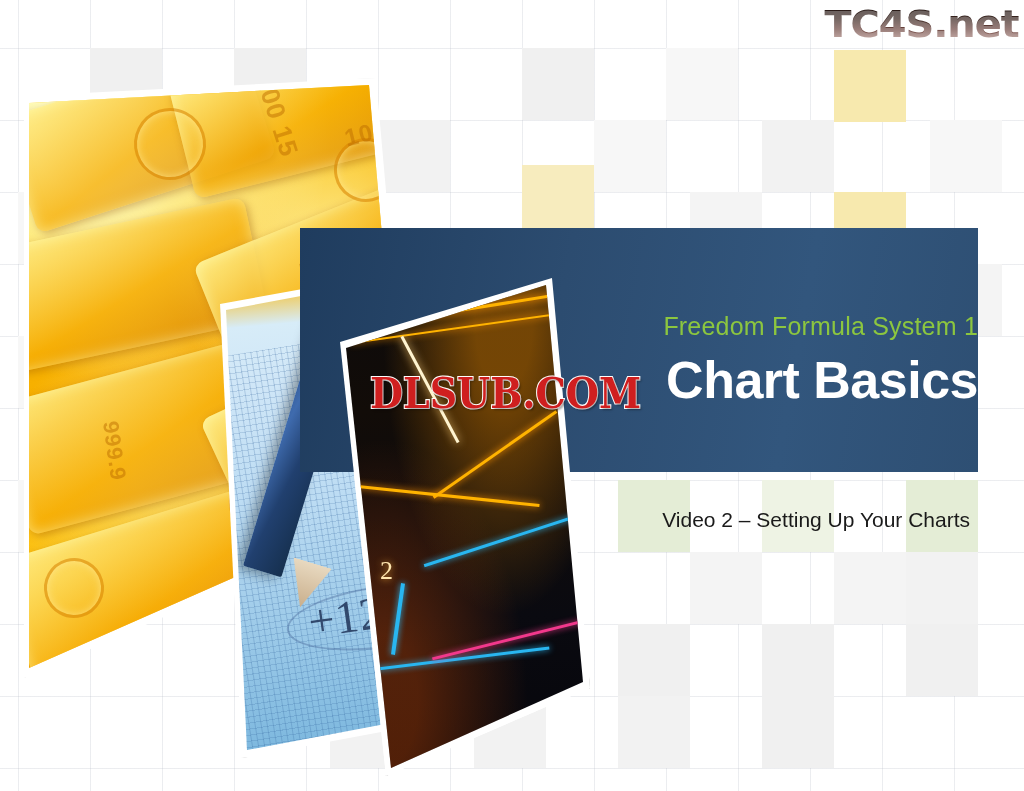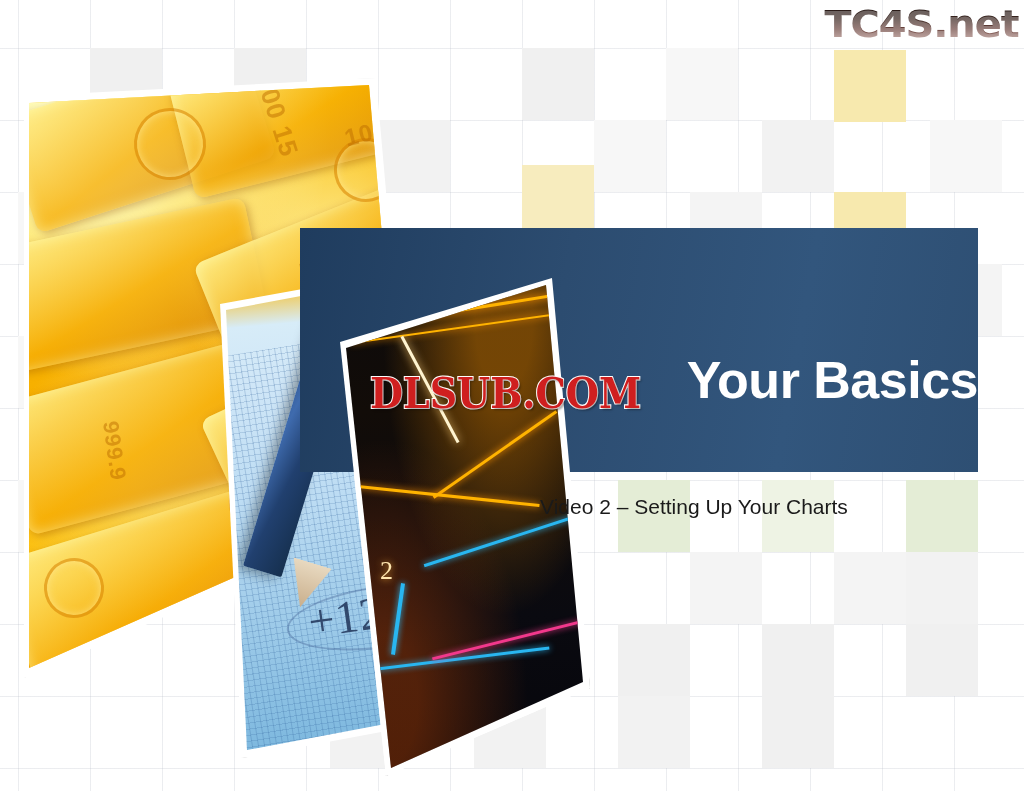--- a/index.html
+++ b/index.html
@@ -159,22 +159,22 @@
     text-align:right; color:#8cc63f; font-size:25px; letter-spacing:.2px;
     font-family:"Liberation Sans", sans-serif; white-space:nowrap;
   }
   .headline {
     position:absolute; left:478px; top:350px; width:500px;
     text-align:right; color:#ffffff; font-size:52px; font-weight:bold;
     letter-spacing:-.5px; font-family:"Liberation Sans", sans-serif;
     white-space:nowrap;
   }
   .subtitle {
-    position:absolute; left:540px; top:495px; width:430px;
-    text-align:left; color:#1a1a1a; font-size:21px;
+    position:absolute; left:540px; top:508px; width:430px;
+    text-align:right; color:#1a1a1a; font-size:21px;
     font-family:"Liberation Sans", sans-serif; white-space:nowrap;
   }
 
   
   .logo-tc4s {
     position:absolute; right:10px; top:2px;
     font-family:"DejaVu Sans", sans-serif; font-weight:bold; font-size:38px;
     letter-spacing:-1px;
     background:linear-gradient(180deg,#1a1210 0%,#3a2520 38%,#6d4640 62%,#b08a84 88%,#d8c0bb 100%);
     -webkit-background-clip:text; background-clip:text; color:transparent;
@@ -330,21 +330,22 @@
           <div class="nline cyan" style="left:120px; top:300px; width:170px; height:3px; transform:rotate(-18deg);"></div>
           <div class="nline cyan" style="left:96px;  top:345px; width:4px;  height:72px;  transform:rotate(8deg);"></div>
           <div class="nline cyan" style="left:60px;  top:420px; width:190px; height:3px; transform:rotate(-7deg);"></div>
           <div class="nline pink" style="left:130px; top:400px; width:160px; height:3px; transform:rotate(-14deg);"></div>
           <div class="ntxt" style="left:80px; top:318px; font-size:26px;">2</div>
         </div>
       </div>
     </div>
   </div>
 
-  <div class="headline" style="z-index:5;">Your Basics</div>
+  <div class="eyebrow" style="z-index:5;">Freedom Formula System 1</div>
+  <div class="headline" style="z-index:5;">Chart Basics</div>
   <div class="subtitle" style="z-index:5;">Video 2 – Setting Up Your Charts</div>
 
   <div class="logo-tc4s" style="z-index:6;">TC4S.net</div>
 
 
   <div class="watermark" style="z-index:7;">DLSUB.COM</div>
 
 </div>
 
 </body></html>

